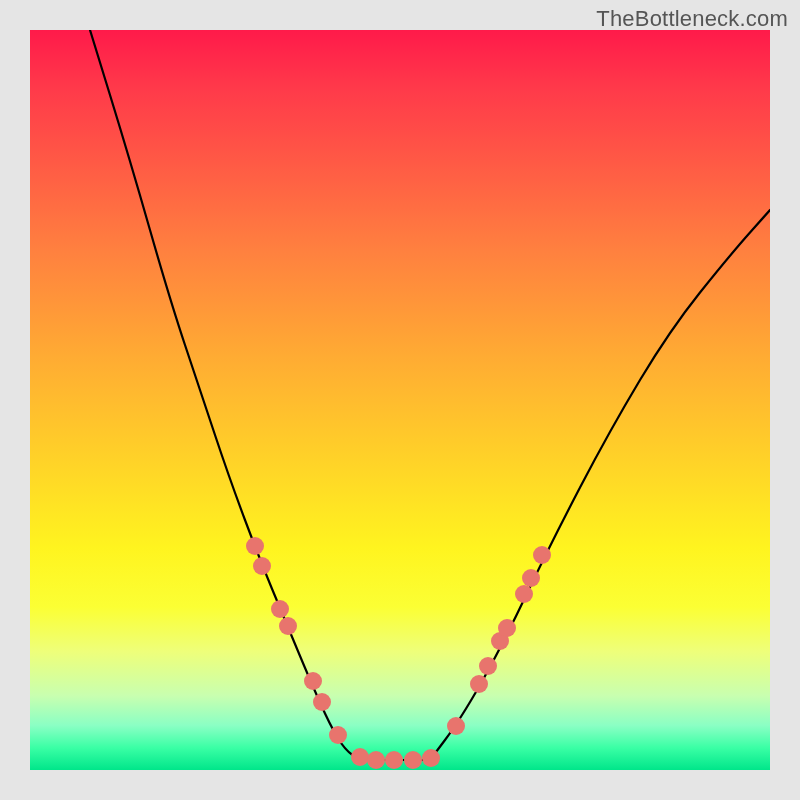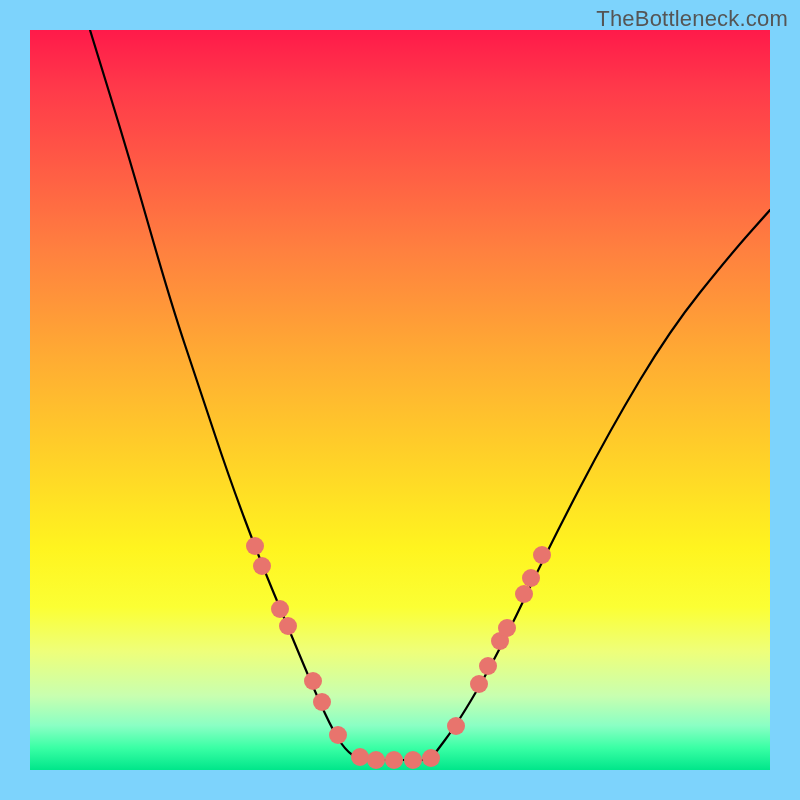--- a/index.html
+++ b/index.html
@@ -10,21 +10,21 @@
     overflow: hidden;
     background: #000;
     font-family: Arial, Helvetica, sans-serif;
   }
   .frame {
     position: absolute;
     left: 0;
     top: 0;
     width: 800px;
     height: 800px;
-    background: #7dd3fc;
+    background: #e5e5e5;
   }
   .plot {
     position: absolute;
     left: 30px;
     top: 30px;
     width: 740px;
     height: 740px;
     background: linear-gradient(to bottom,
       #ff1a4a 0%,
       #ff3a4a 8%,

